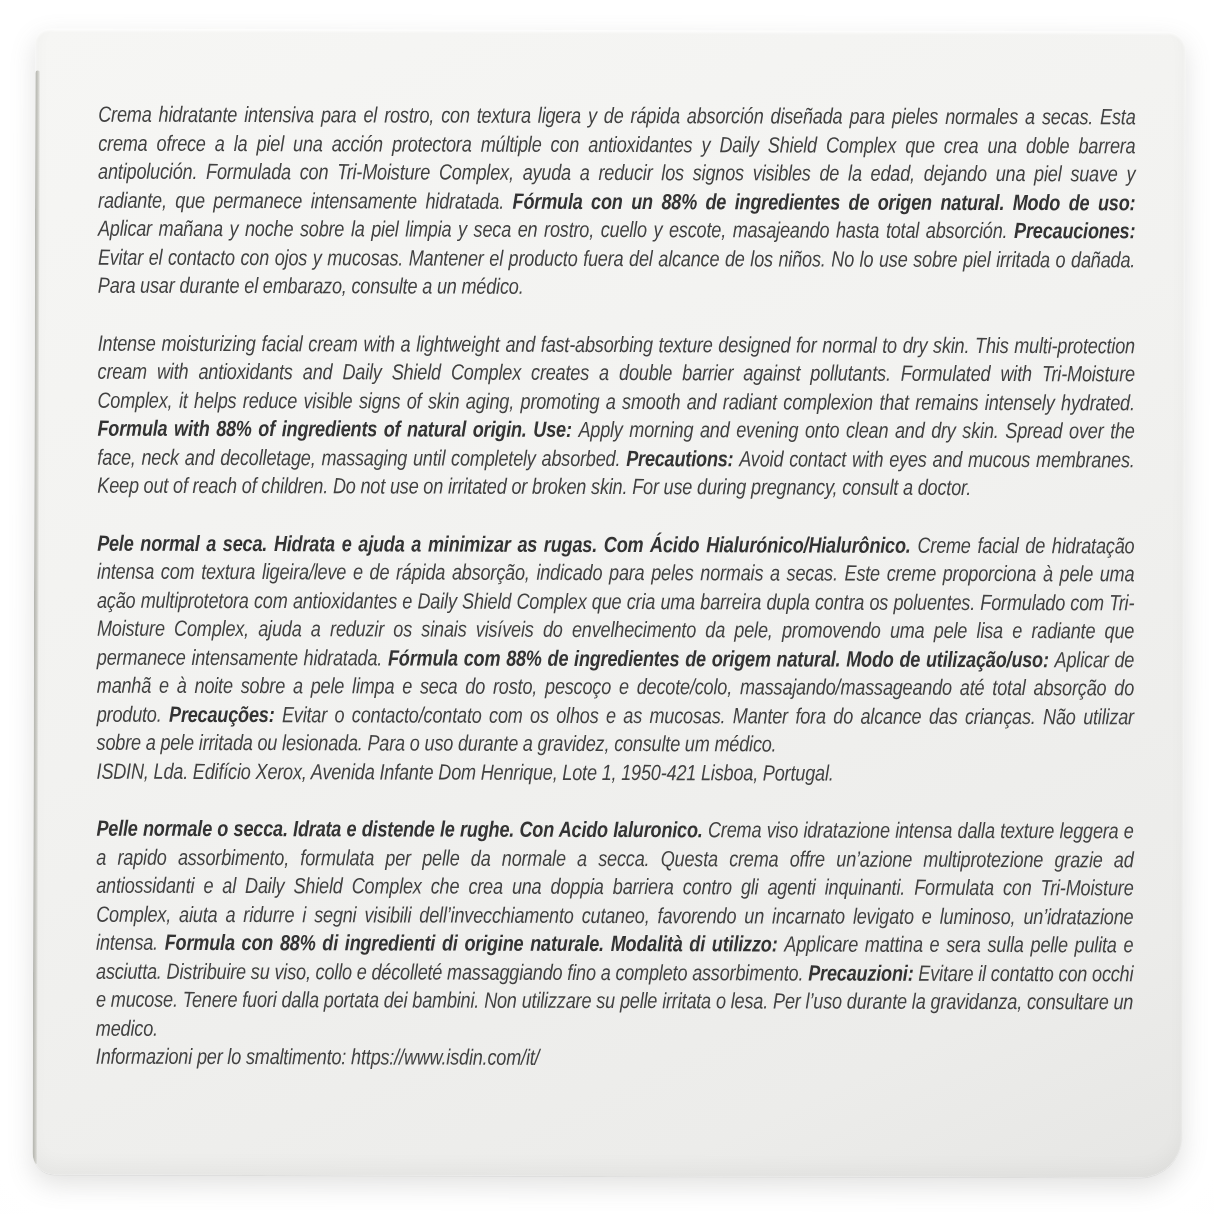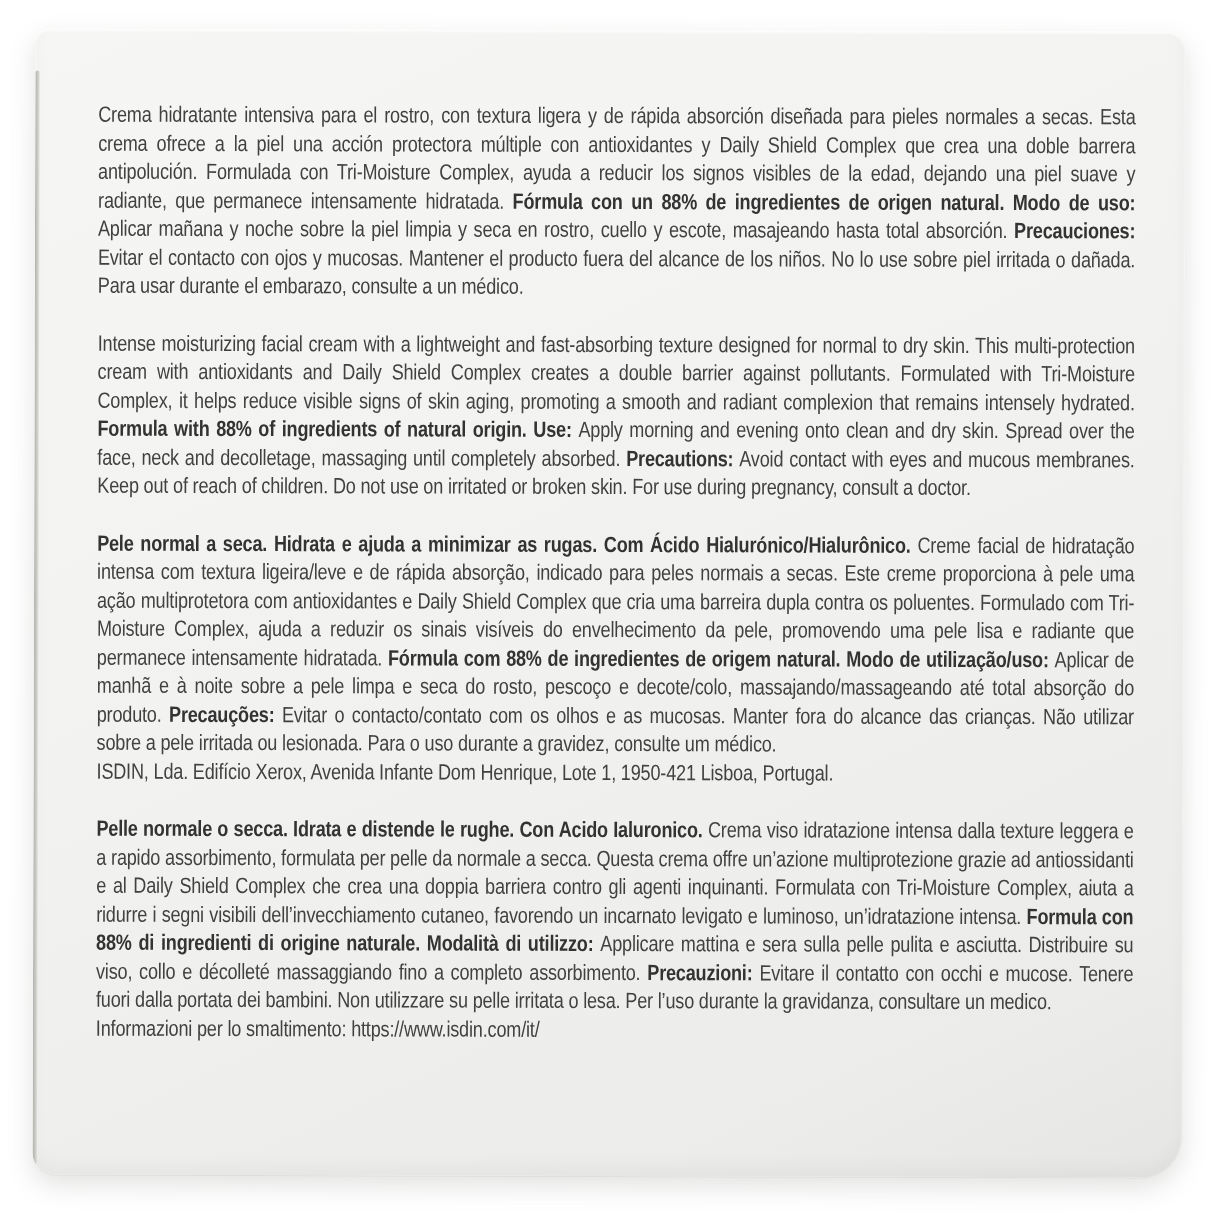--- a/index.html
+++ b/index.html
@@ -8,20 +8,21 @@
     width: 1214px;
     height: 1214px;
     overflow: hidden;
     background: radial-gradient(135% 135% at 50% 42%, #ffffff 55%, #f3f3f2 88%, #e9e9e7 100%);
     font-family: "Liberation Sans", "DejaVu Sans", sans-serif;
   }
   .stage {
     position: relative;
     width: 1214px;
     height: 1214px;
+    font-style: italic;
   }
   .box {
     position: absolute;
     left: 34px;
     top: 30px;
     width: 1150px;
     height: 1146px;
     background: linear-gradient(155deg, #f6f6f4 0%, #f2f2f0 45%, #ececea 85%, #e6e6e4 100%);
     border-radius: 14px 18px 42px 22px;
     box-shadow:

